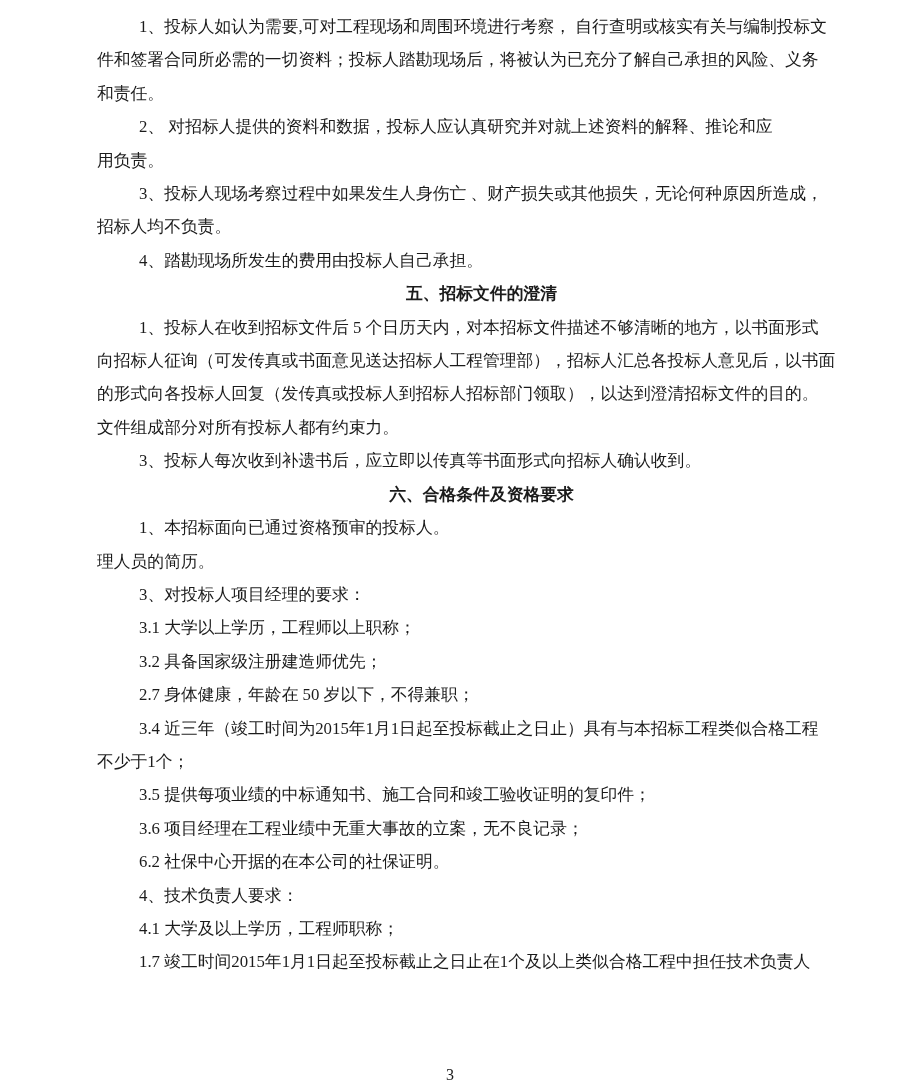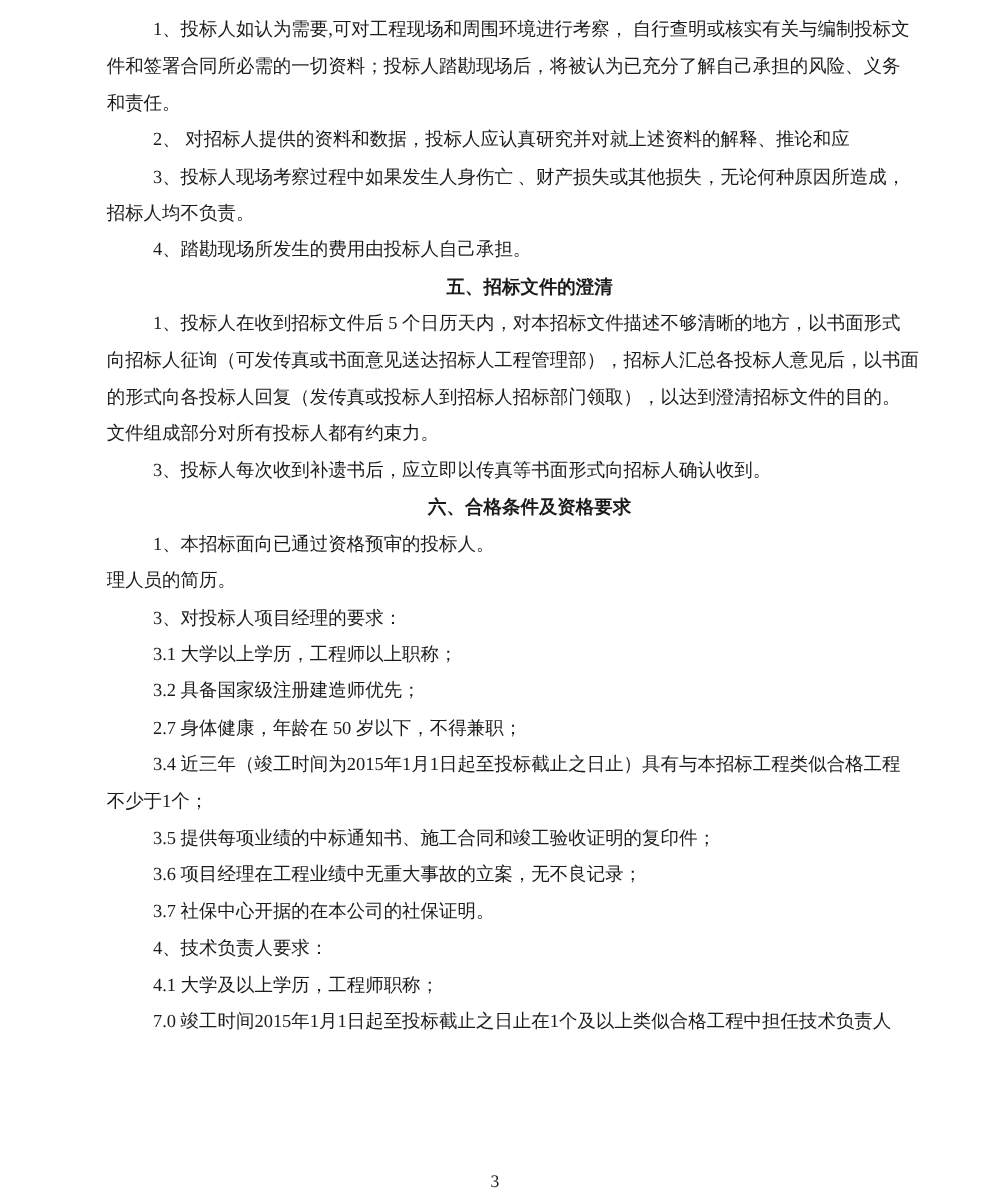--- a/index.html
+++ b/index.html
@@ -55,20 +55,21 @@
   <div class="content">
 
     <p class="para">
       <span class="ln first">1、投标人如认为需要,可对工程现场和周围环境进行考察， 自行查明或核实有关与编制投标文</span>
       <span class="ln">件和签署合同所必需的一切资料；投标人踏勘现场后，将被认为已充分了解自己承担的风险、义务</span>
       <span class="ln">和责任。</span>
     </p>
 
     <p class="para">
       <span class="ln first">2、 对招标人提供的资料和数据，投标人应认真研究并对就上述资料的解释、推论和应</span>
+      <span class="ln">用负责。</span>
     </p>
 
     <p class="para">
       <span class="ln first">3、投标人现场考察过程中如果发生人身伤亡 、财产损失或其他损失，无论何种原因所造成，</span>
       <span class="ln">招标人均不负责。</span>
     </p>
 
     <p class="para">
       <span class="ln first">4、踏勘现场所发生的费用由投标人自己承担。</span>
     </p>
@@ -126,31 +127,31 @@
 
     <p class="para">
       <span class="ln first">3.5 提供每项业绩的中标通知书、施工合同和竣工验收证明的复印件；</span>
     </p>
 
     <p class="para">
       <span class="ln first">3.6 项目经理在工程业绩中无重大事故的立案，无不良记录；</span>
     </p>
 
     <p class="para">
-      <span class="ln first">3.7 社保中心开据的在本公司的社保证明。</span>
+      <span class="ln first">6.2 社保中心开据的在本公司的社保证明。</span>
     </p>
 
     <p class="para">
       <span class="ln first">4、技术负责人要求：</span>
     </p>
 
     <p class="para">
       <span class="ln first">4.1 大学及以上学历，工程师职称；</span>
     </p>
 
     <p class="para">
-      <span class="ln first">7.0 竣工时间2015年1月1日起至投标截止之日止在1个及以上类似合格工程中担任技术负责人</span>
+      <span class="ln first">1.7 竣工时间2015年1月1日起至投标截止之日止在1个及以上类似合格工程中担任技术负责人</span>
     </p>
 
   </div>
 
   <div class="footer">3</div>
 </div>
 
 </body></html>

